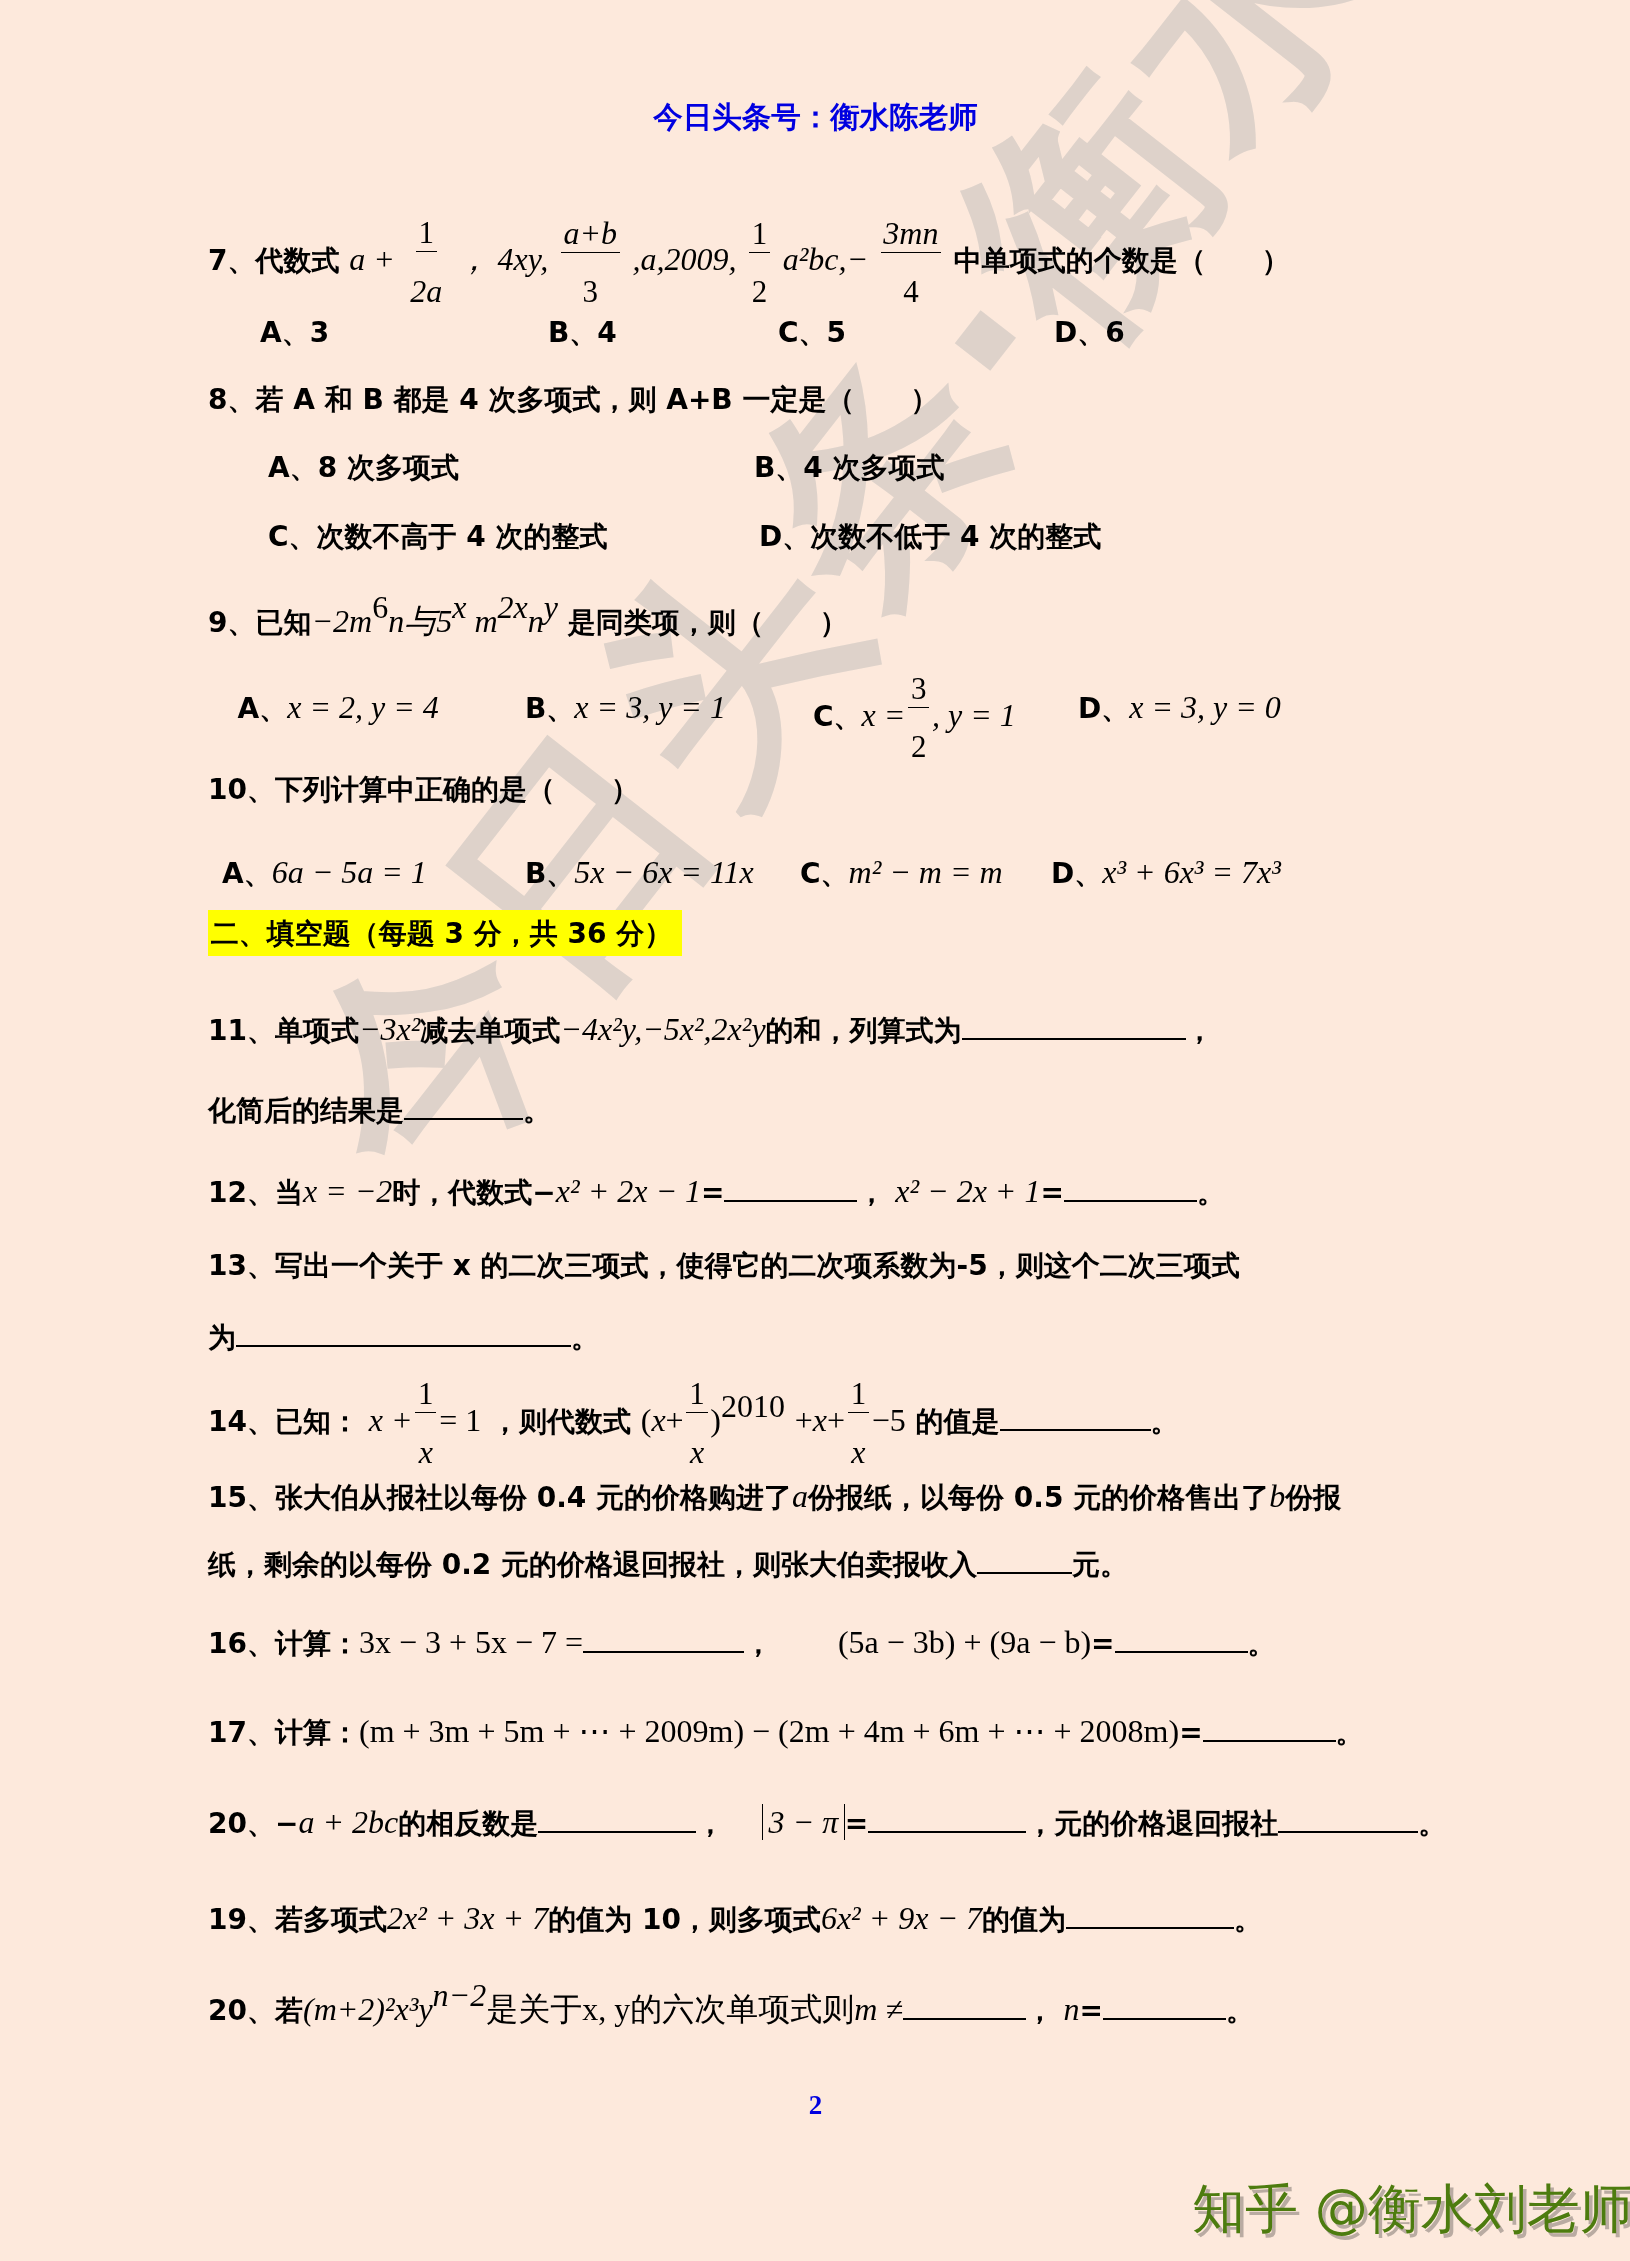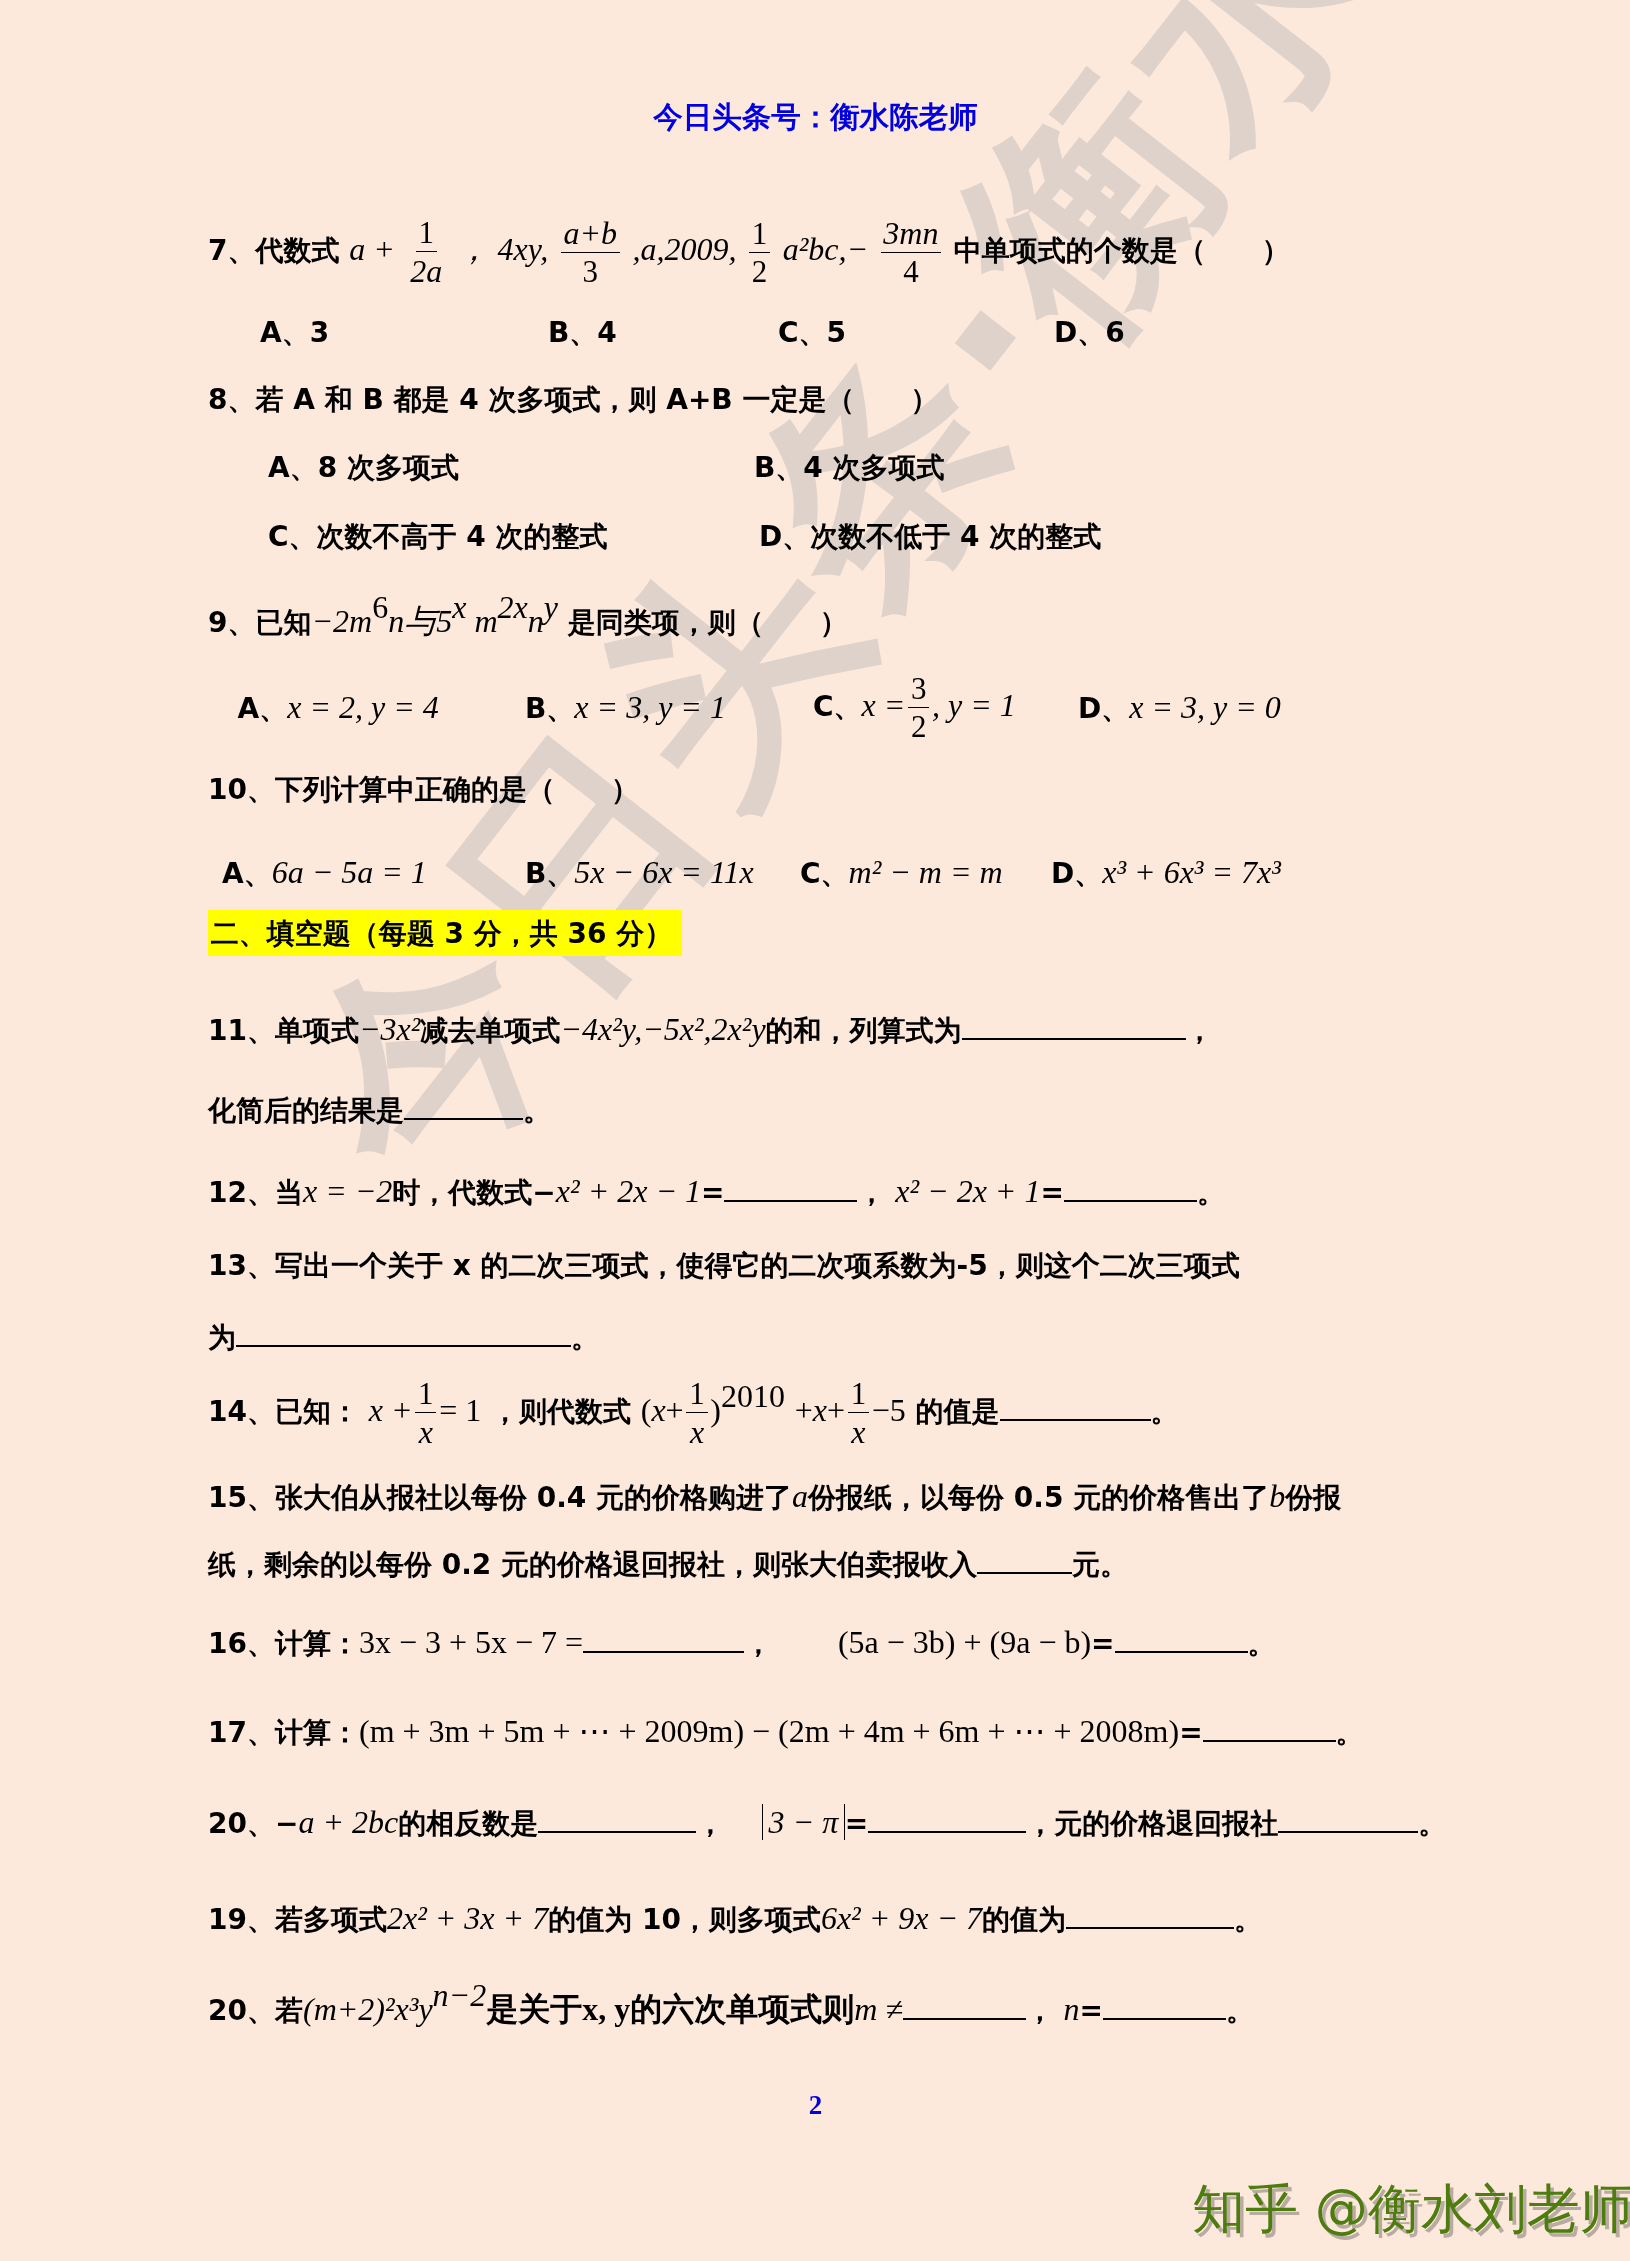--- a/index.html
+++ b/index.html
@@ -21,21 +21,21 @@
     white-space: nowrap; letter-spacing: 7px; opacity: 0.85;
     z-index: 0; pointer-events: none;
   }
   .content { position: absolute; left: 208px; top: 0; width: 1262px; z-index: 1; }
   .row { position: absolute; left: 0; white-space: nowrap; font-size: 28px; font-weight: bold; line-height: 1; }
   .m { font-family: "Liberation Serif", serif; font-style: italic; font-weight: normal; font-size: 32px; }
   .mn { font-family: "Liberation Serif", serif; font-weight: normal; font-size: 32px; }
   sup { font-size: 18px; vertical-align: 14px; line-height: 0; }
   .frac { display: inline-flex; flex-direction: column; align-items: center; vertical-align: middle; margin: 0 2.8px; font-family: "Liberation Serif", serif; font-weight: normal; font-size: 31px; }
   .frac .num { padding: 0 2.8px; border-bottom: 1.4px solid #000; line-height: 1.2; }
-  .frac .den { padding: 0 2.8px; line-height: 1.2; }
+  .frac .den { padding: 0 2.8px; line-height: 1.2; margin-top: 20px; }
   .blank { display: inline-block; border-bottom: 2.1px solid #000; height: 25px; vertical-align: baseline; }
   .opt { position: absolute; white-space: nowrap; }
   .section { background: #ffff00; padding: 7px 9.8px 5.6px 2.8px; }
   .footer-page { position: absolute; top: 2090px; left: 0; width: 100%; text-align: center; font-family: "Liberation Serif", serif; font-weight: bold; font-size: 27px; color: #0000e0; }
   .zhihu { position: absolute; left: 1192px; top: 2174px; font-size: 53px; color: #4d7c0f; text-shadow: 3.5px 3.5px 0 #b9aba2; white-space: nowrap; }
   .abs { border-left: 1.4px solid #000; border-right: 1.4px solid #000; padding: 0 5.6px; }
 </style>
 </head>
 <body>
 
@@ -166,20 +166,20 @@
   <div class="row" style="top:1806px;">
     <span>20、−</span><span class="m">a + 2bc</span><span>的相反数是</span><span class="blank" style="width:158px"></span><span>，</span>
     <span style="display:inline-block;width:28px"></span><span class="m abs">3 − π</span><span>=</span><span class="blank" style="width:158px"></span><span>，元的价格退回报社</span><span class="blank" style="width:140px"></span><span>。</span>
   </div>
 
   <div class="row" style="top:1902px;">
     <span>19、若多项式</span><span class="m">2x² + 3x + 7</span><span>的值为 10，则多项式</span><span class="m">6x² + 9x − 7</span><span>的值为</span><span class="blank" style="width:168px"></span><span>。</span>
   </div>
 
   <div class="row" style="top:1993px;">
-    <span>20、若</span><span class="m">(m+2)²x³y</span><sup class="m">n−2</sup><span class="mn" style="font-weight:bold">是关于x, y的六次单项式则</span><span class="m">m ≠</span><span class="blank" style="width:123px"></span><span>，</span>
+    <span>20、若</span><span class="m">(m+2)²x³y</span><sup class="m">n−2</sup><span class="mn" style="font-weight:normal">是关于x, y的六次单项式则</span><span class="m">m ≠</span><span class="blank" style="width:123px"></span><span>，</span>
     <span class="m">n</span><span>=</span><span class="blank" style="width:123px"></span><span>。</span>
   </div>
 </div>
 
 <div class="footer-page">2</div>
 <div class="zhihu">知乎 @衡水刘老师</div>
 
 
 </body></html>

